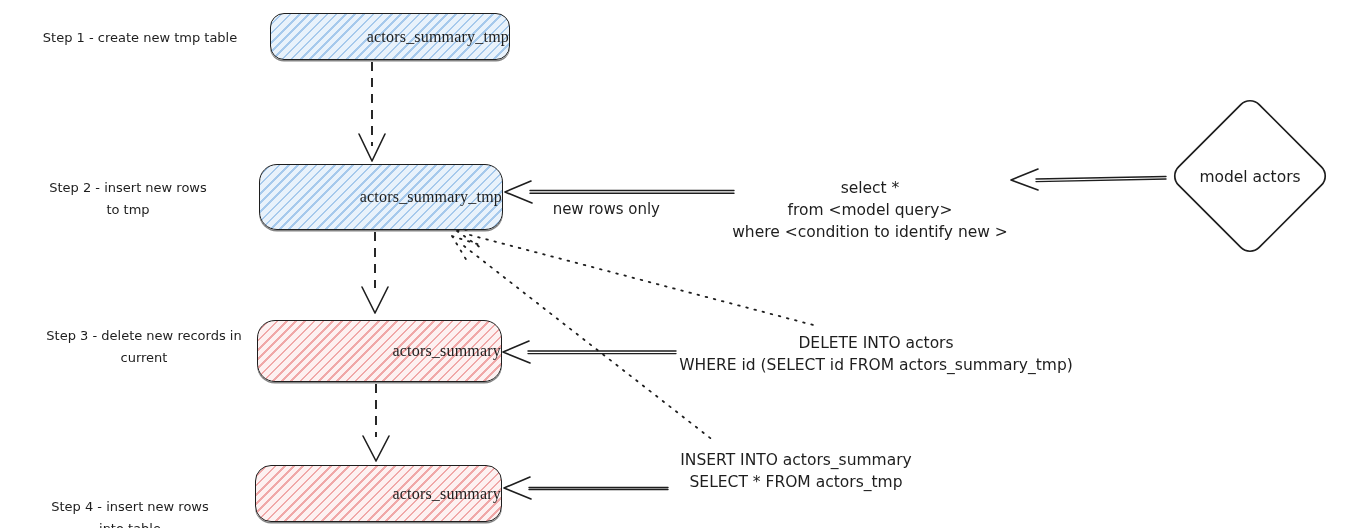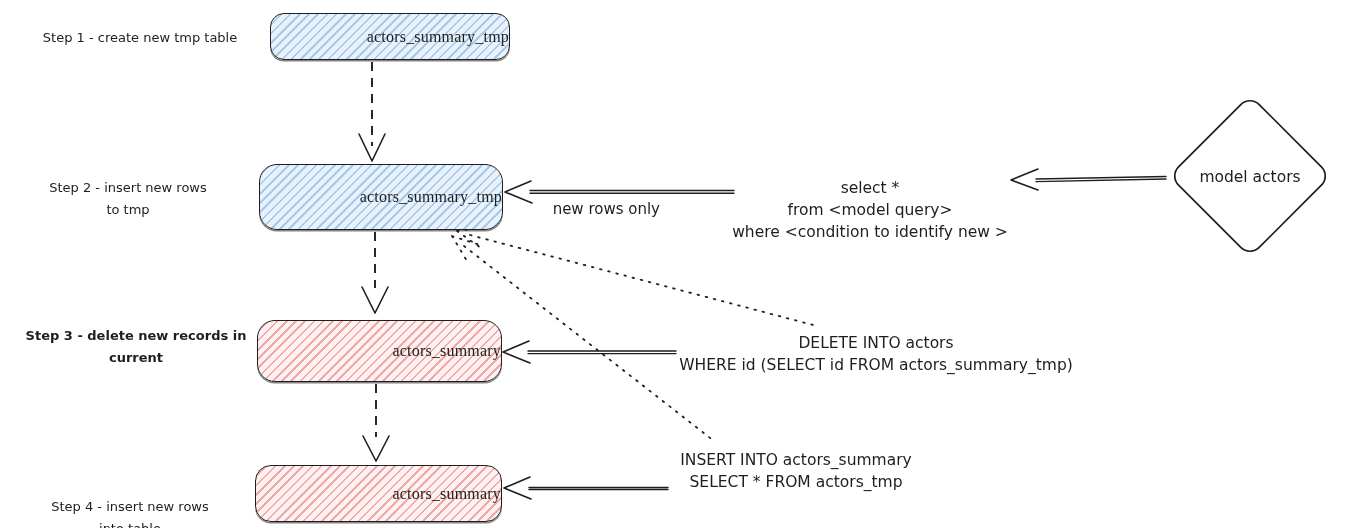--- a/index.html
+++ b/index.html
@@ -81,21 +81,21 @@
 
   <div class="abs steplabel" style="left:14px;top:27px;width:252px;">
     <div>Step 1 - create new tmp table</div>
   </div>
 
   <div class="abs steplabel" style="left:22px;top:177px;width:212px;text-align:center;">
     <div>Step 2 - insert new rows</div>
     <div>to tmp</div>
   </div>
 
-  <div class="abs steplabel" style="left:8px;top:325px;width:256px;font-weight:bold;">
+  <div class="abs steplabel" style="left:16px;top:325px;width:256px;">
     <div>Step 3 - delete new records in</div>
     <div>current</div>
   </div>
 
   <div class="abs steplabel" style="left:24px;top:475px;width:212px;margin-top:21px;">
     <div>Step 4 - insert new rows</div>
     <div>into table</div>
   </div>
 
   <div class="node node-blue" style="left:270px;top:13px;width:238px;height:45px;border-radius:14px;">

